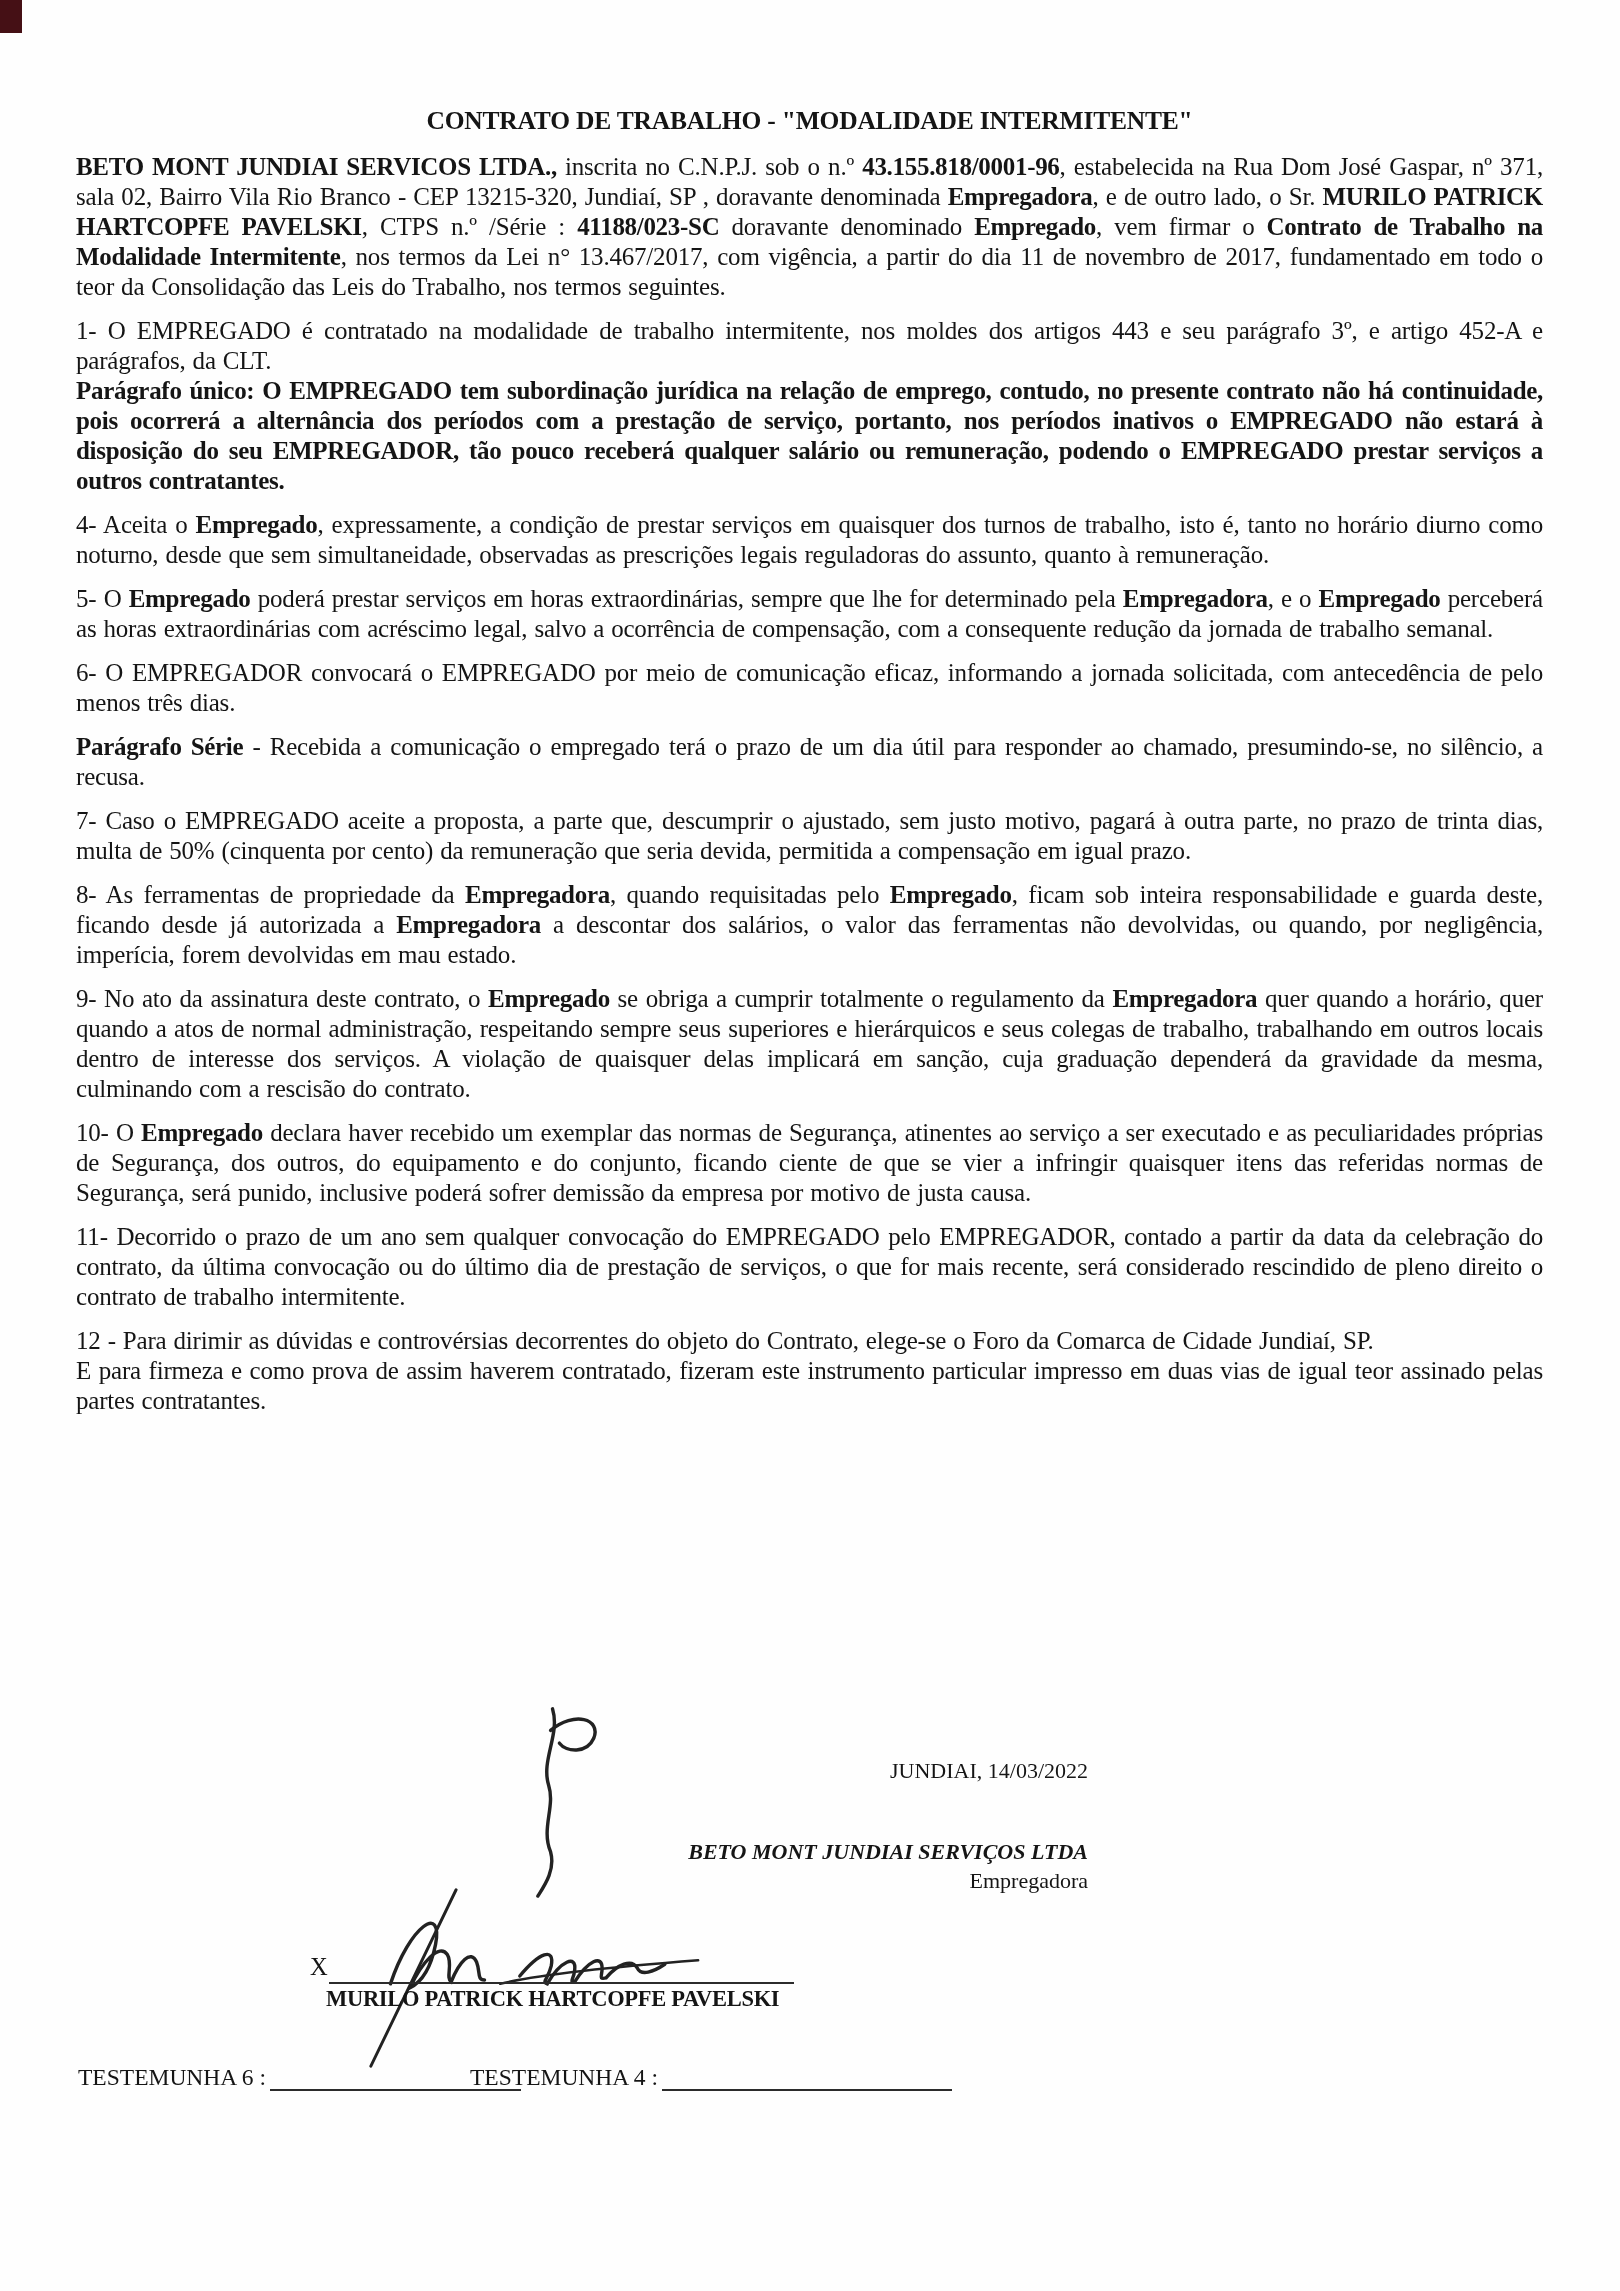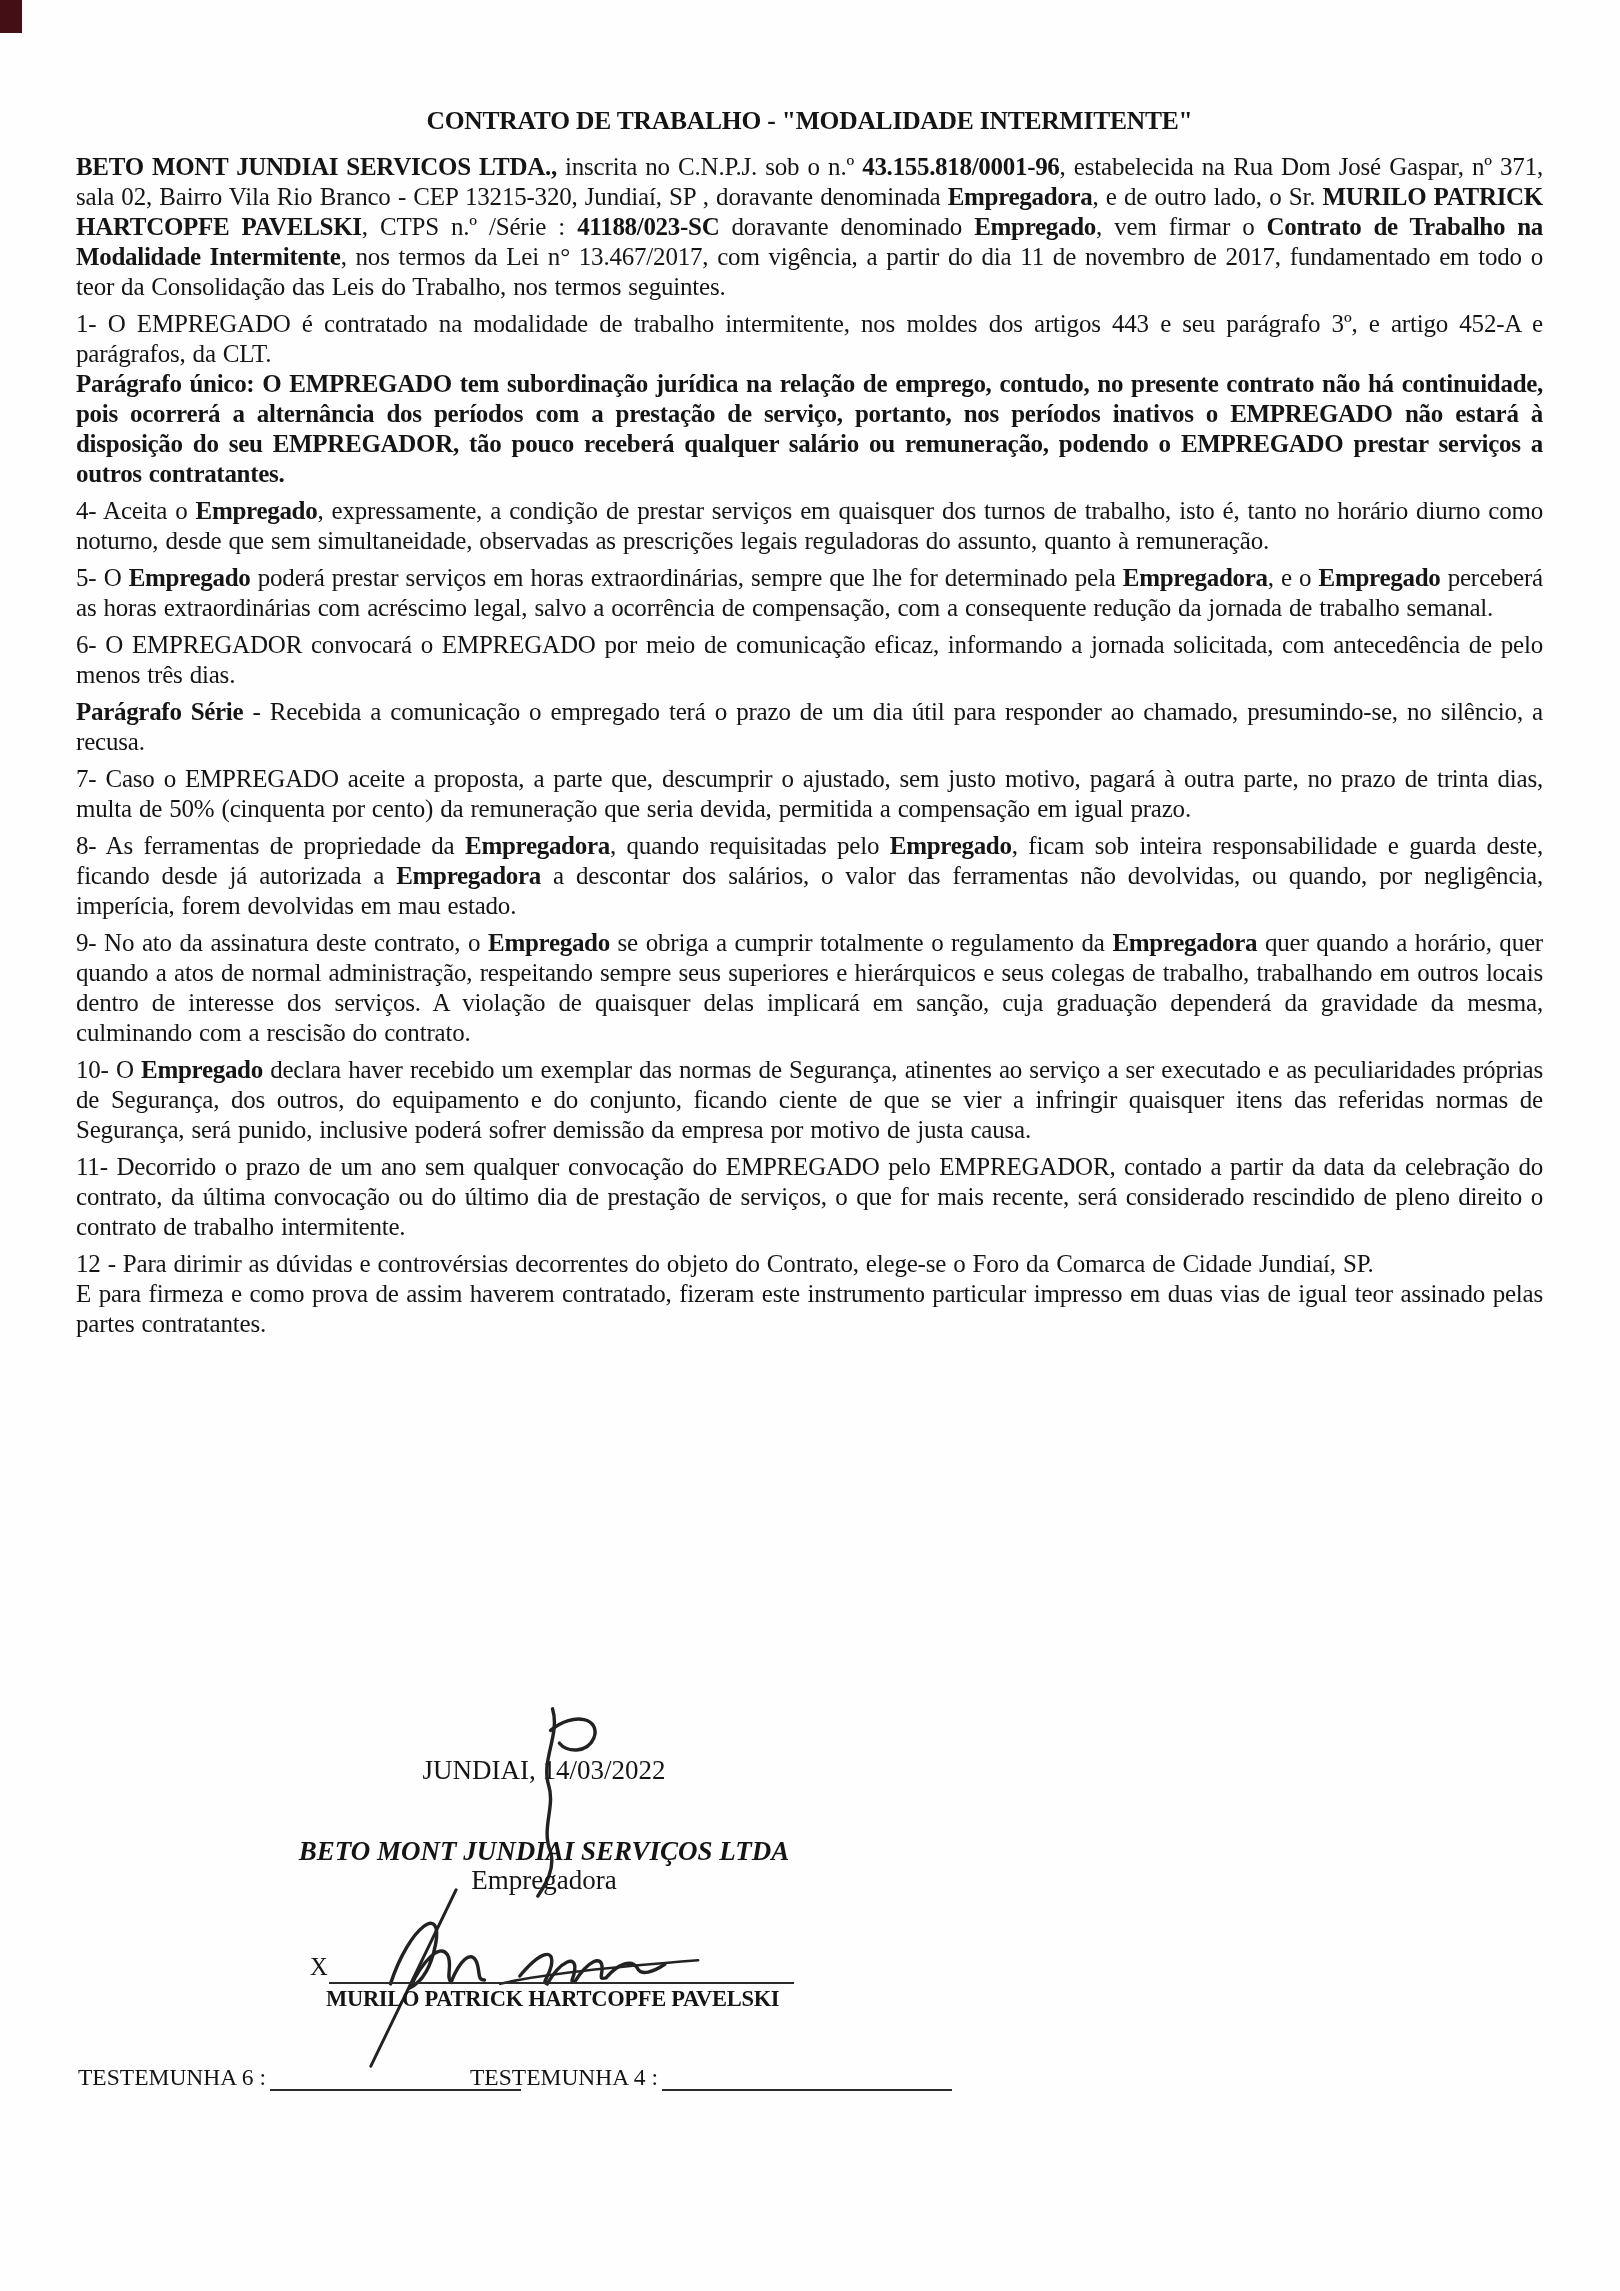--- a/index.html
+++ b/index.html
@@ -20,26 +20,26 @@
     position:absolute;left:76px;top:106px;width:1467px;
   }
   .title{
     font-size:25.5px;font-weight:bold;text-align:center;
     margin:0 0 15.7px 0;letter-spacing:-0.2px;
   }
   .para{
     margin:0;font-size:25px;line-height:30px;
     text-align:justify;letter-spacing:-0.2px;word-spacing:1px;
   }
-  .para.gap{margin-top:7px;}
+  .para.gap{margin-top:14px;}
   .para b{letter-spacing:-0.3px;}
   .closing{position:absolute;left:0;top:0;width:100%;height:100%;pointer-events:none;}
   .center-block{
-    position:absolute;left:0;width:1088px;text-align:center;
-    font-size:27px;line-height:29px;
+    position:absolute;left:0;width:1088px;text-align:right;
+    font-size:22px;line-height:29px;
   }
   .date-line{top:1756px;}
   .company-name{top:1837px;font-weight:bold;font-style:italic;}
   .company-role{top:1866px;}
   .x-mark{position:absolute;left:310px;top:1953px;font-size:24.5px;}
   .sign-underline{
     position:absolute;left:329px;top:1956px;width:465px;height:25.5px;
     border-bottom:2px solid #2b2b2b;
   }
   .employee-name{

